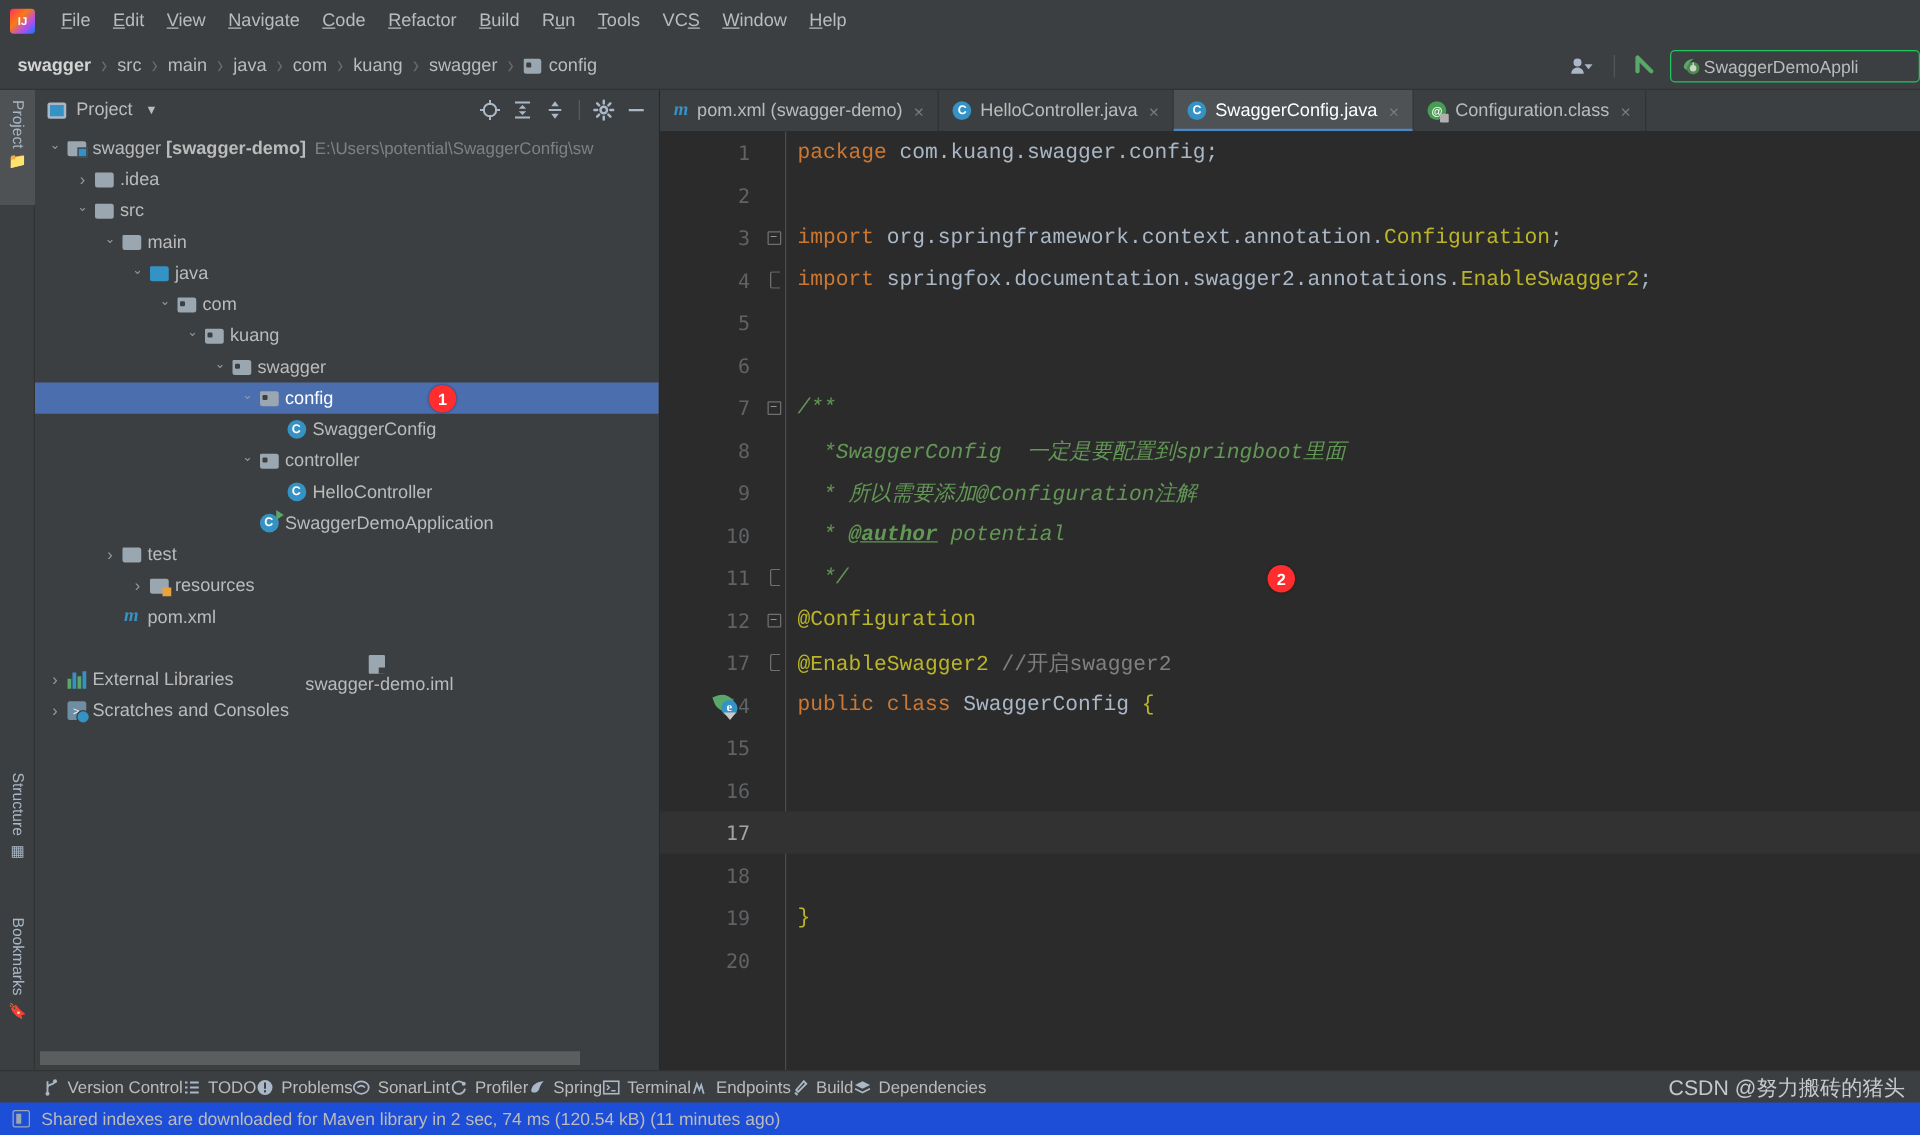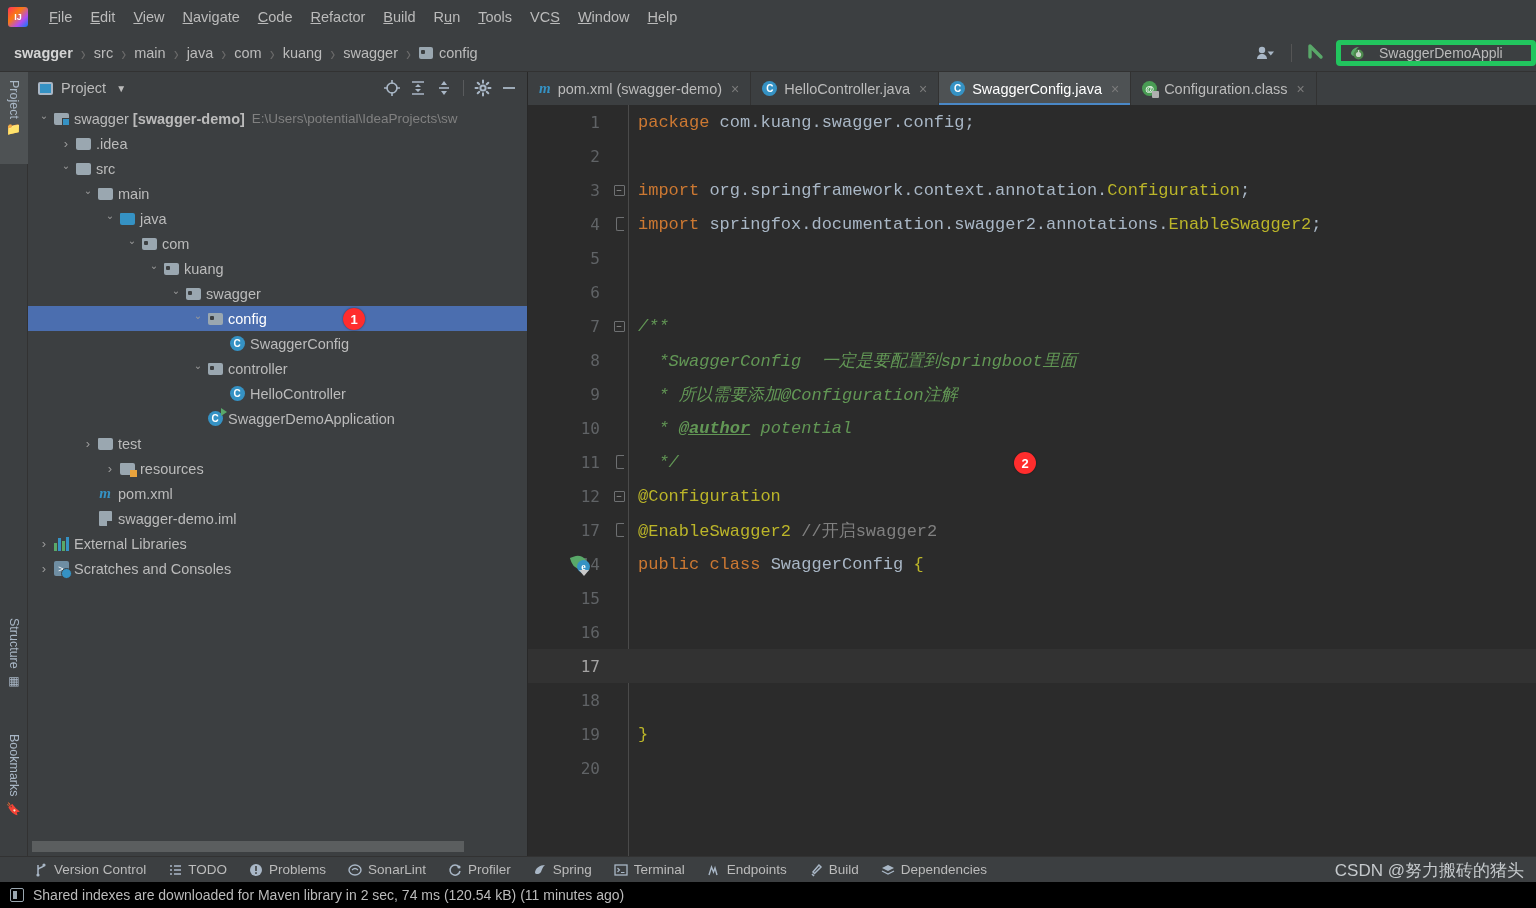--- a/index.html
+++ b/index.html
@@ -64,22 +64,22 @@
   }
   .navbar-right {
     margin-left: auto; display: flex; align-items: center; gap: 6px; padding-right: 0;
   }
   .tb-icon {
     width: 28px; height: 26px; display: flex; align-items: center;
     justify-content: center; color: #a9b7c6; cursor: default;
   }
   .tb-sep { width: 1px; height: 18px; background: #555; margin: 0 4px; }
   .run-config {
-    height: 26px; min-width: 200px; border: 5px solid #22c55e; border-radius: 4px;
-    display: flex; align-items: center; gap: 13px; padding: 0 8px;
+    height: 26px; min-width: 200px; border: 1px solid #22c55e; border-radius: 4px;
+    display: flex; align-items: center; gap: 1px; padding: 0 8px;
     color: #bbbbbb; font-size: 14px; background: #3c3f41; overflow: hidden;
     white-space: nowrap;
   }
 
   
   .leftbar {
     position: absolute; left: 0; top: 72px; width: 28px; bottom: 52px;
     background: #3c3f41; border-right: 1px solid #323232;
   }
   .vtab {
@@ -249,31 +249,31 @@
   }
   .leaf-arrow{
     position:absolute; left:7px; top:15px;
     border-left:5px solid transparent;border-right:5px solid transparent;border-top:6px solid #c9c9c9;
   }
 
   
   .toolwin-bar {
     position: absolute; left: 0; right: 0; bottom: 26px; height: 26px;
     background: #3c3f41; display: flex; align-items: center;
-    padding-left: 34px; gap: 22px; border-top: 1px solid #323232;
+    padding-left: 34px; border-top: 1px solid #323232;
   }
   .tw {
     display: flex; align-items: center; gap: 6px;
     color: #bbbbbb; font-size: 13.5px; cursor: default; white-space: nowrap;
   }
   .tw-ico { color: #a9b7c6; font-size: 13px; display:flex; align-items:center; }
 
   .statusbar {
     position: absolute; left: 0; right: 0; bottom: 0; height: 26px;
-    background: #000000; display: flex; align-items: center;
+    background: #1d4ed8; display: flex; align-items: center;
     padding-left: 10px; color: #bbbbbb; font-size: 14px;
   }
   .sb-ico {
     width: 14px; height: 14px; border: 1.5px solid #9aa7b0; border-radius: 2px;
     margin-right: 9px; position: relative; flex: 0 0 auto;
   }
   .sb-ico::after{content:"";position:absolute;left:1.5px;top:1.5px;width:4px;height:8px;background:#9aa7b0;}
   .watermark {
     position: absolute; right: 12px; bottom: 26px;
     color: #c5c9cc; font-size: 17px; white-space: nowrap;
@@ -418,21 +418,21 @@
         </div>
       </div>
     </div>
     <div class="tree" id="tree">
         <div class="row" style="padding-left: 8px;">
           <span class="arrow open"></span>
           <span class="ico">
             <span class="ic-folder mod"></span>
           </span>
           <span class="lbl">swagger <b>[swagger-demo]</b></span>
-          <span class="sub">E:\Users\potential\IdeaProjects\sw</span>
+          <span class="sub">E:\Users\potential\SwaggerConfig\sw</span>
         </div>
         <div class="row" style="padding-left: 30px;">
           <span class="arrow closed"></span>
           <span class="ico">
             <span class="ic-folder"></span>
           </span>
           <span class="lbl">.idea</span>
         </div>
         <div class="row" style="padding-left: 30px;">
           <span class="arrow open"></span>
@@ -525,21 +525,21 @@
           </span>
           <span class="lbl">resources</span>
         </div>
         <div class="row" style="padding-left: 52px;">
           <span class="arrow "></span>
           <span class="ico">
             <span class="ic-maven">m</span>
           </span>
           <span class="lbl">pom.xml</span>
         </div>
-        <div class="row" style="padding-left: 52px;">
+        <div class="row" style="padding-left: 52px; flex-direction: column;">
           <span class="arrow "></span>
           <span class="ico">
             <span class="ic-iml"></span>
           </span>
           <span class="lbl">swagger-demo.iml</span>
         </div>
         <div class="row" style="padding-left: 8px;">
           <span class="arrow closed"></span>
           <span class="ico">
             <span class="ic-lib">

